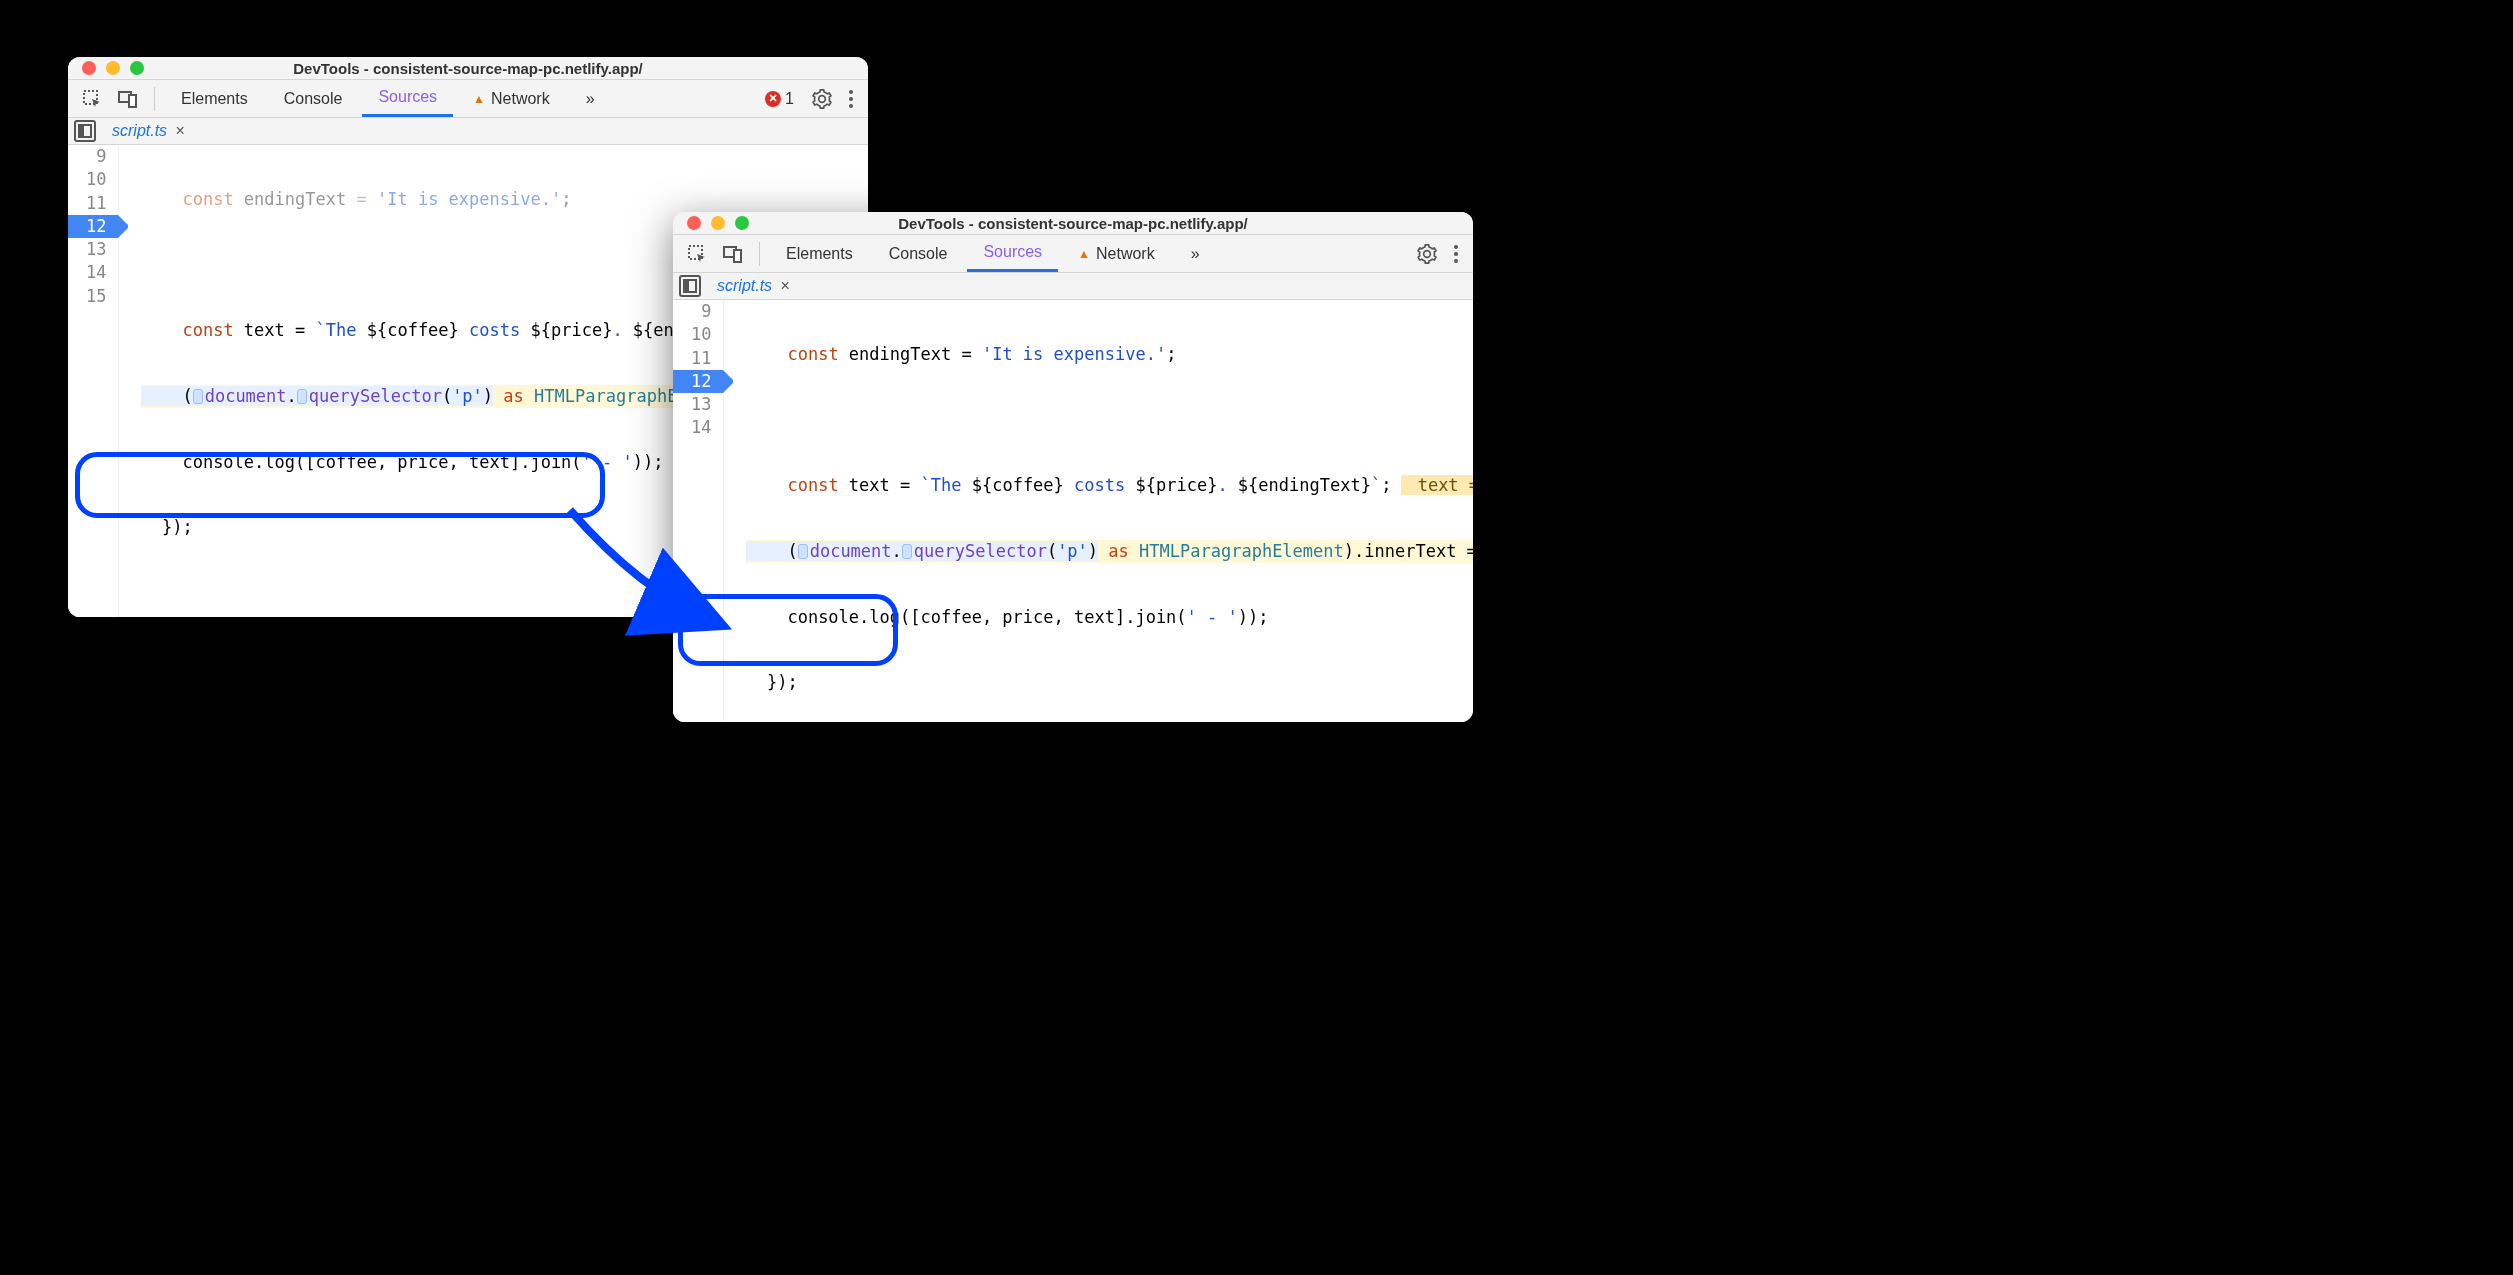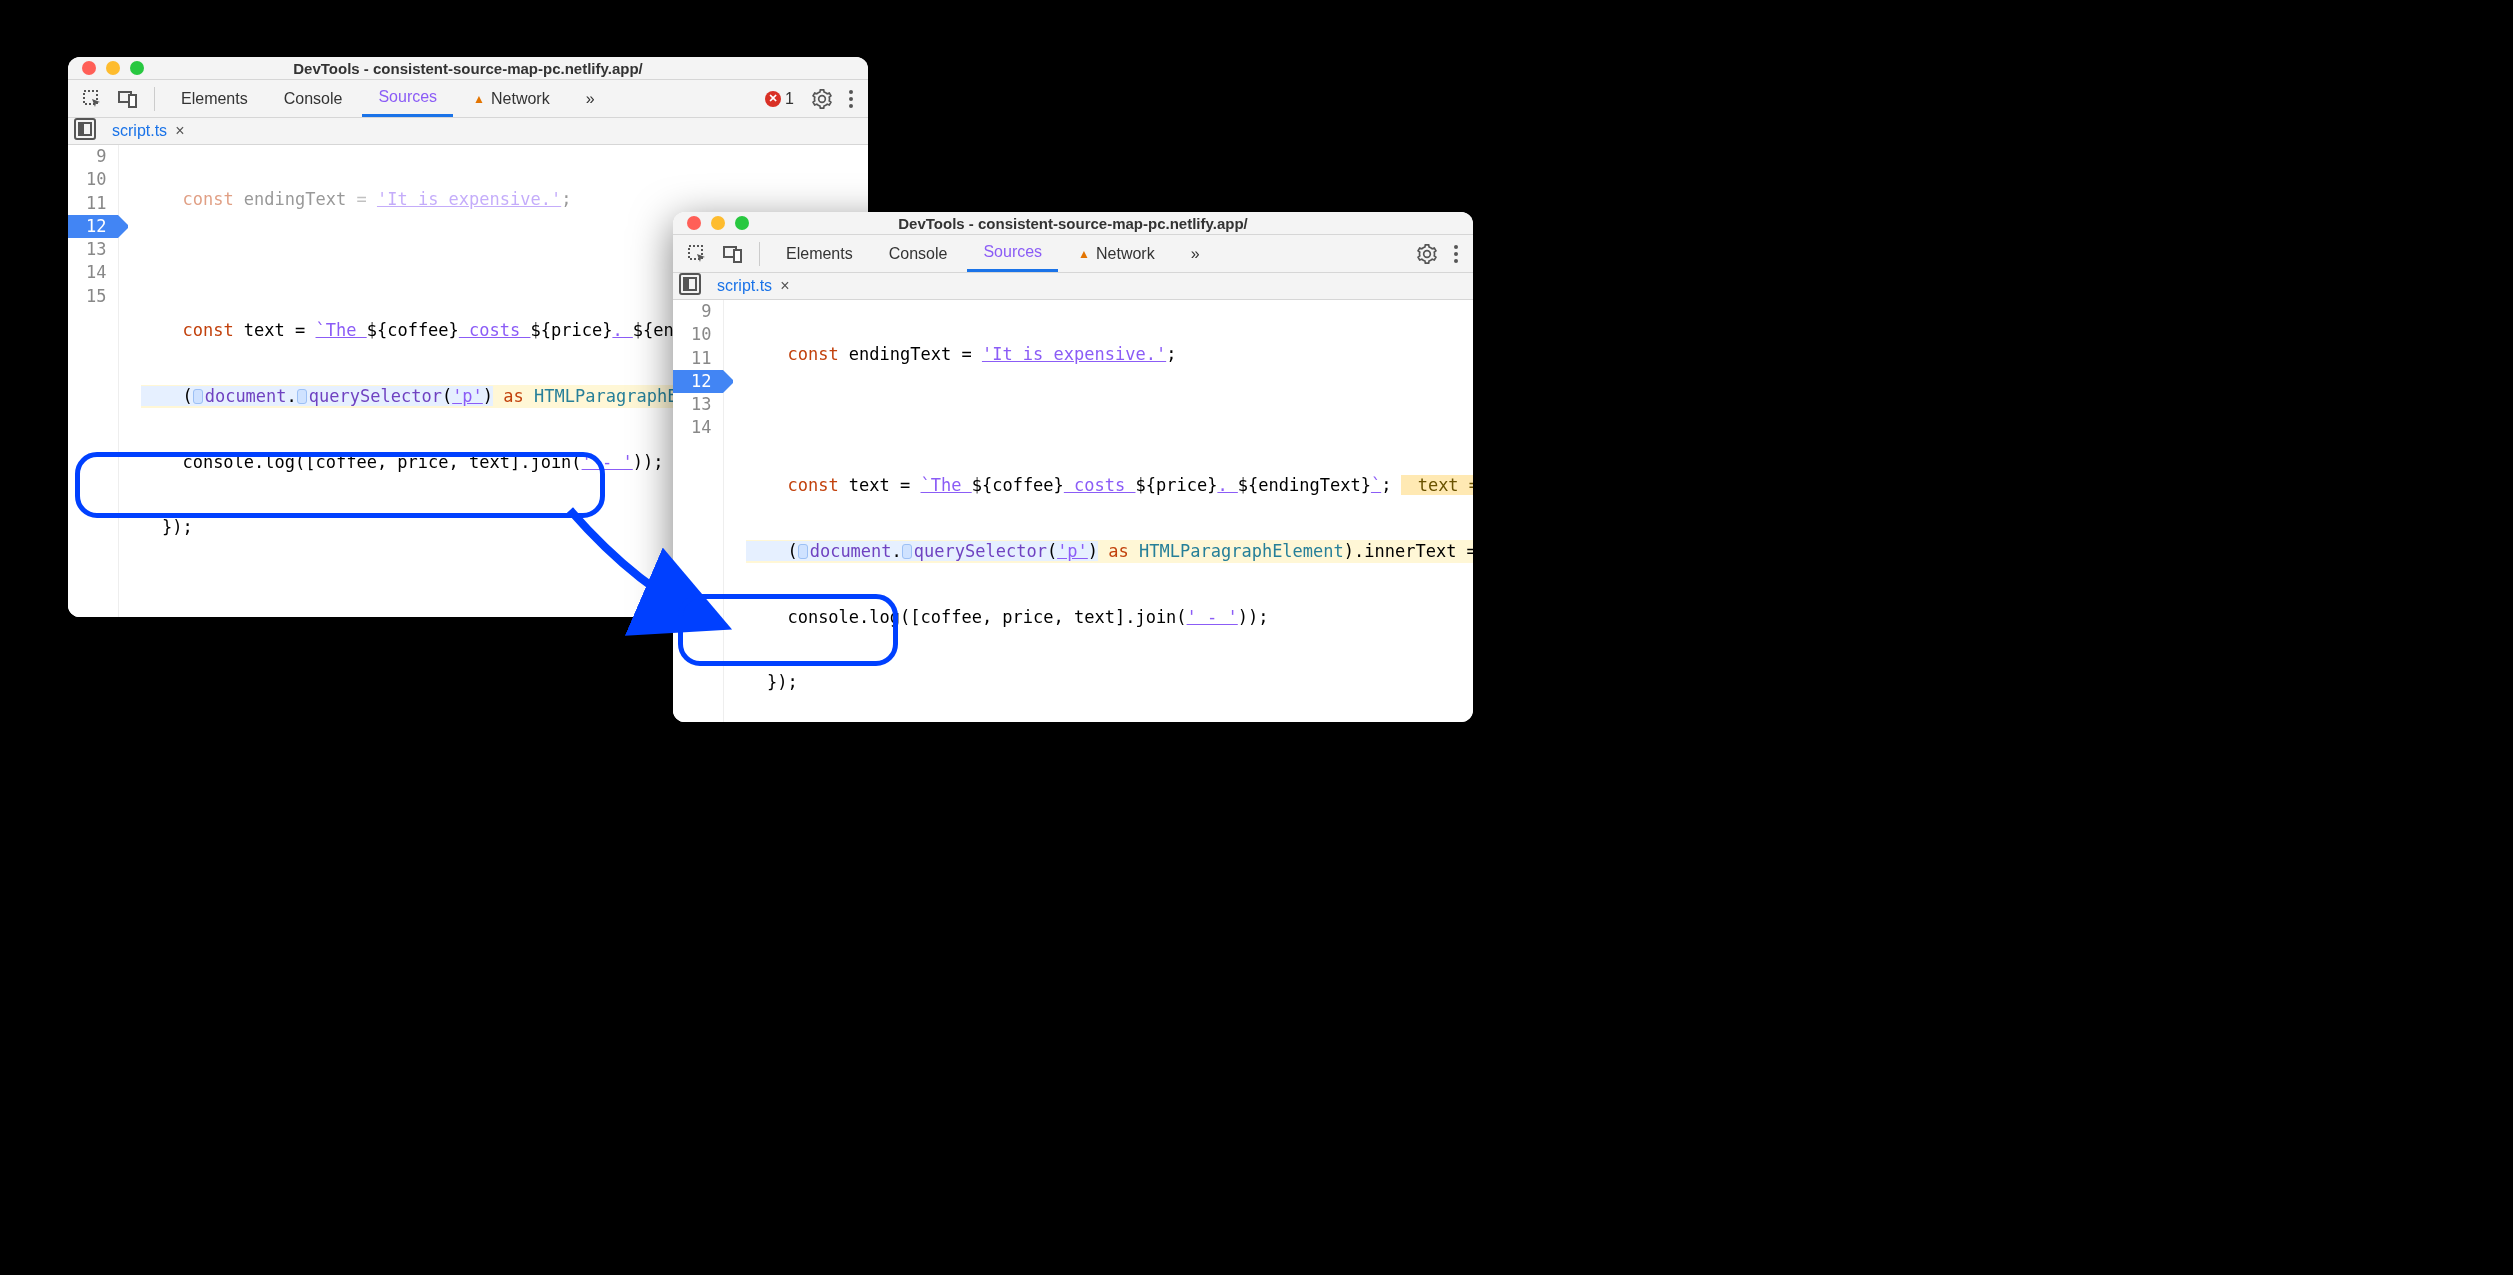--- a/index.html
+++ b/index.html
@@ -48,22 +48,22 @@
   .tool-btn { padding:6px; color:#444; display:flex; align-items:center; cursor:pointer; }
   .tabs { display:flex; gap:4px; }
   .tab { padding: 8px 16px; color:#333; cursor:pointer; white-space:nowrap; display:flex; align-items:center; gap:6px; }
   .tab.active { color:#8b5cf6; border-bottom:3px solid #1a73e8; font-weight:500; }
   .tab.warn::before { content:"▲"; color:#e37400; font-size:12px; }
   .spacer { flex:1; }
   .err-badge { display:flex; align-items:center; gap:4px; color:#333; padding:0 8px; }
   .err-circ { width:16px;height:16px;border-radius:50%;background:#d93025;color:#fff;display:flex;align-items:center;justify-content:center;font-size:11px;font-weight:bold; }
 
   .filetabs {
-    display:flex; align-items:flex-start; height:36px; background:#f4f4f4;
-    border-bottom:1px solid #d6d6d6; padding:0 6px; gap:8px;
+    display:flex; align-items:center; height:36px; background:#f4f4f4;
+    border-bottom:1px solid #d6d6d6; padding:0 6px; gap:8px;font-style:italic;
   }
   .snippet-icon { width:22px; height:22px; border:2px solid #555; display:flex; align-items:center; justify-content:center; color:#555; font-size:12px; border-radius:3px;}
   .file-tab { display:flex; align-items:center; gap:8px; color:#1a73e8; padding:4px 8px; cursor:pointer; }
   .file-tab .close { color:#555; font-size:16px; }
 
   .editor {
     display:flex; font-family: "SF Mono", Menlo, Consolas, monospace;
     font-size:17px; line-height:1.25; background:#fff;
     overflow:hidden; flex: 0 0 auto;
   }
@@ -72,21 +72,21 @@
   .gutter .ln.bp { background:#4285f4; color:#fff; position:relative; }
   .gutter .ln.bp::after {
     content:""; position:absolute; right:-10px; top:0; bottom:0; width:0;
     border-top:10px solid transparent; border-bottom:10px solid transparent; border-left:10px solid #4285f4;
   }
   .code { flex:1; padding: 0 0 0 22px; white-space:pre; overflow:hidden; }
   .code .cl { padding:1px 0; }
   .hl-exec { background:#e6f0ff; }
   .hl-line { background:#fff7d6; }
   .tok-kw { color:#c2410c; }
-  .tok-str { color:#8b5cf6;text-decoration:underline; }
+  .tok-str { color:#1d4ed8; }
   .tok-type { color:#267f99; }
   .tok-prop { color:#6f42c1; }
   .objlink { background:#cfe2ff; border:1px solid #9cc0f5; border-radius:3px; padding:0 1px; margin-right:2px; display:inline-block; width:10px; height:15px; vertical-align:middle;}
   .inline-val { background:#ffe9b3; color:#6a5200; padding:0 6px; margin-left:10px; font-family:inherit;}
   .inline-val.err { background:#ffd6d6; color:#b00020; }
 
   .scrollbar-h { height:12px; background:#fff; position:relative; }
   .scrollbar-h .thumb { position:absolute; left:0; top:0; bottom:0; background:#ccc; border-radius:6px; }
   .console-body { font-family:"SF Mono", Menlo, Consolas, monospace; font-size:17px; background:#fff; flex:1; overflow:auto; }
 

